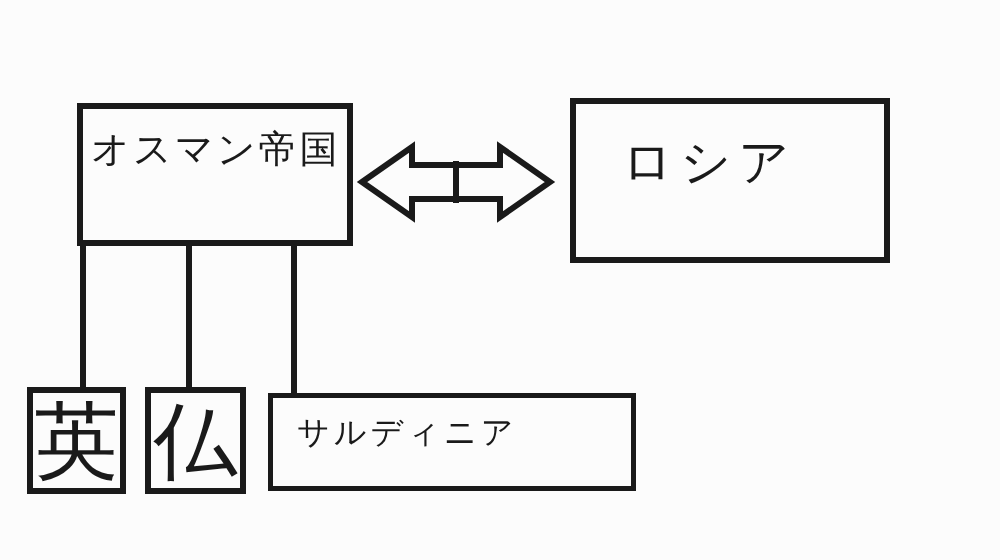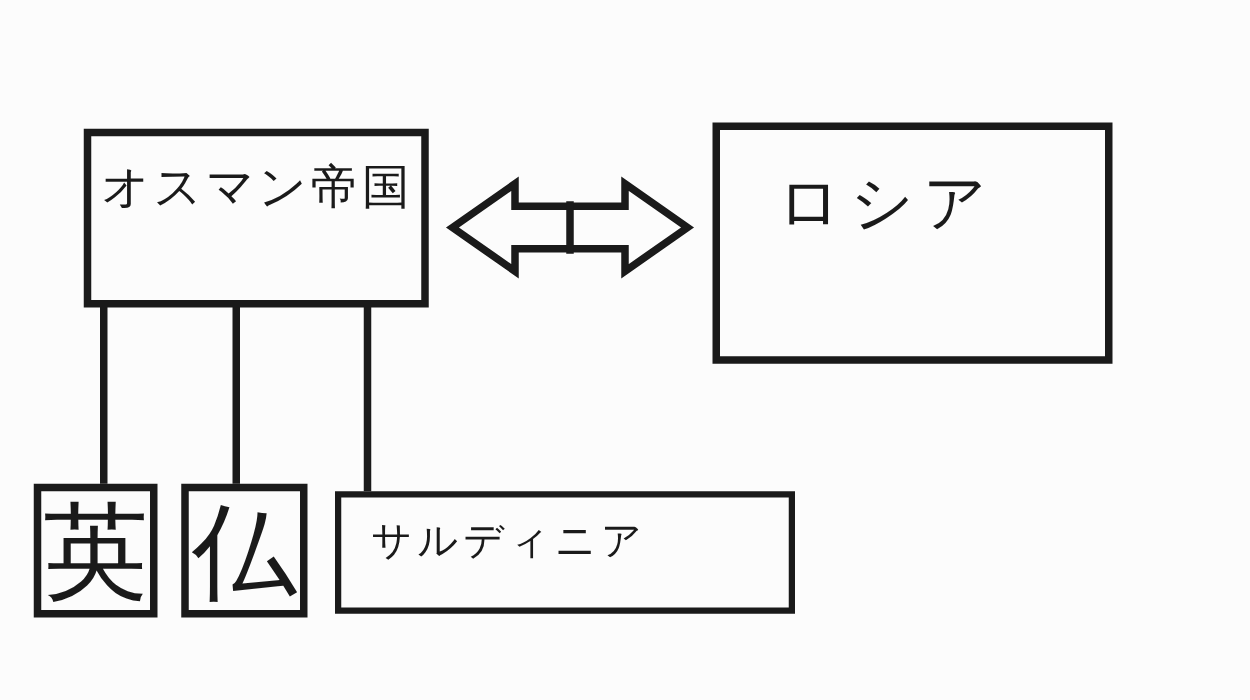--- a/index.html
+++ b/index.html
@@ -18,26 +18,26 @@
   }
   .node {
     position: absolute;
     box-sizing: border-box;
     border: 6px solid #1a1a1a;
     background: #fcfcfc;
     line-height: 1;
     white-space: nowrap;
   }
   .node-ottoman {
-    left: 67px; top: 103px; width: 276px; height: 143px;
+    left: 77px; top: 103px; width: 276px; height: 143px;
     font-size: 38px; letter-spacing: 3px;
     padding: 21px 0 0 8px;
   }
   .node-russia {
-    left: 570px; top: 98px; width: 320px; height: 193px;
+    left: 570px; top: 98px; width: 320px; height: 165px;
     font-size: 50px; letter-spacing: 7px;
     padding: 33px 0 0 46px;
   }
   .node-small {
     top: 387px; width: 99px; height: 107px;
     font-size: 84px;
     display: flex; align-items: center; justify-content: center;
     overflow: visible;
   }
   .node-britain { left: 27px; }

